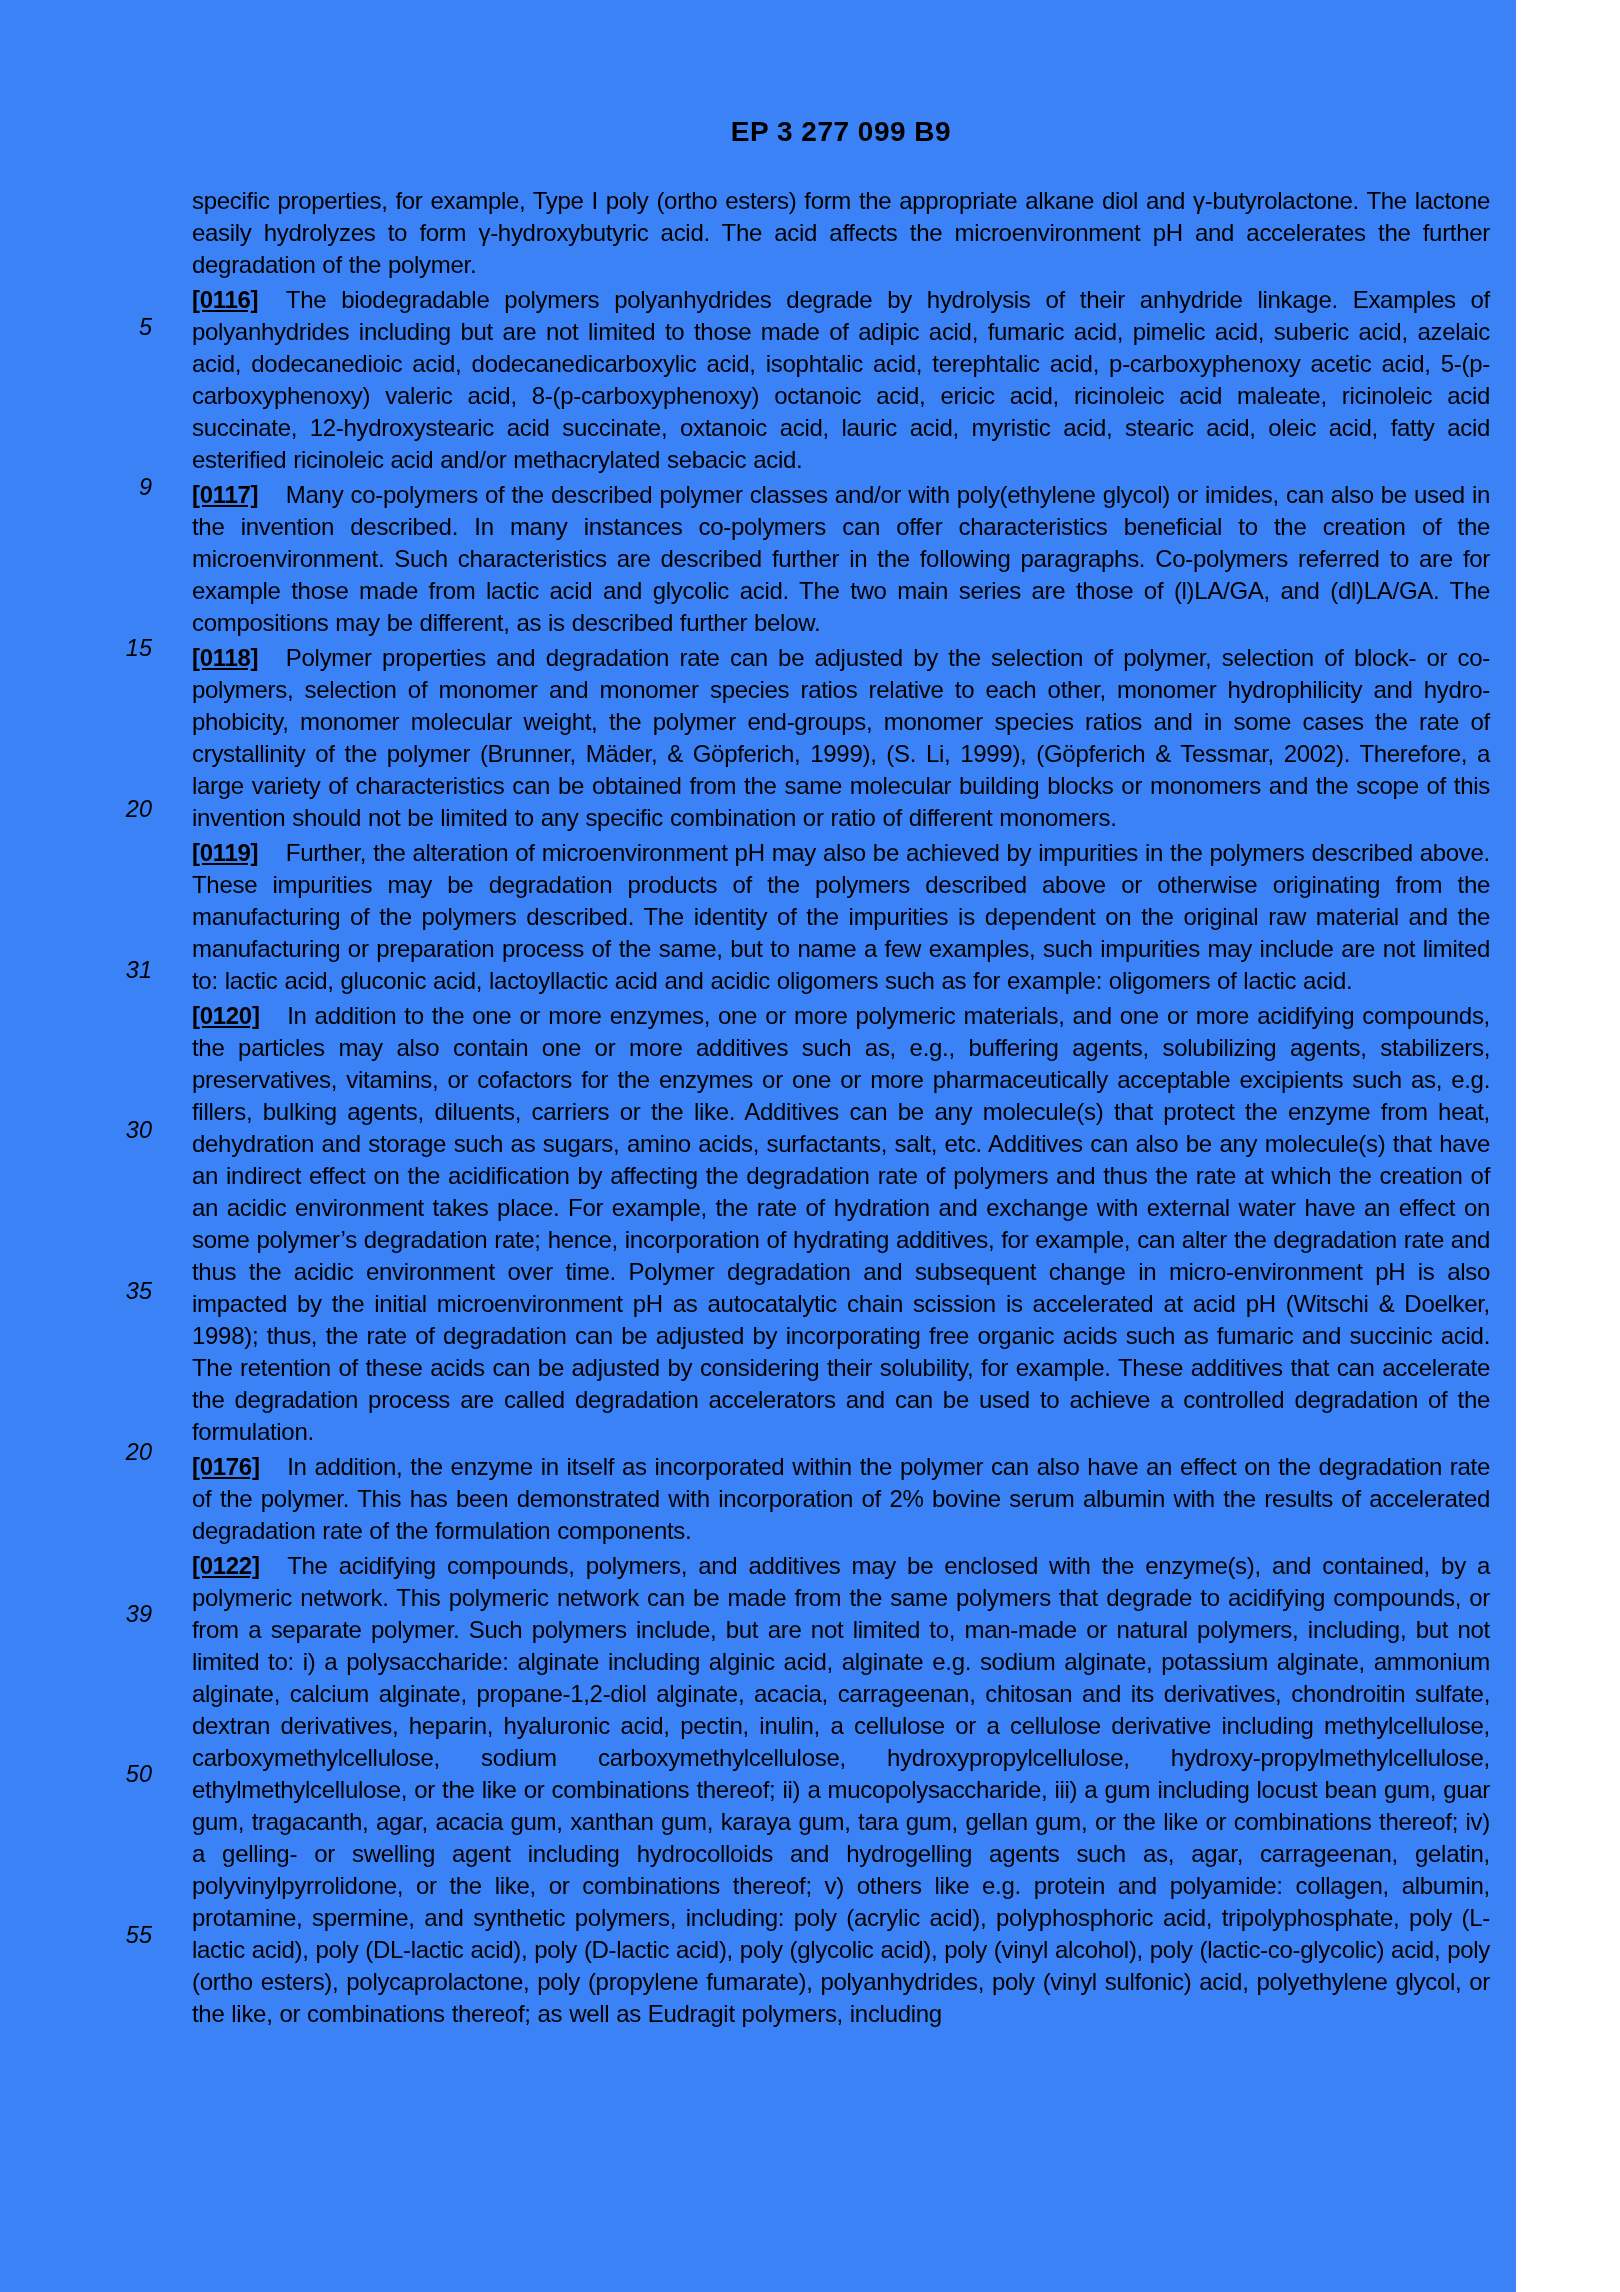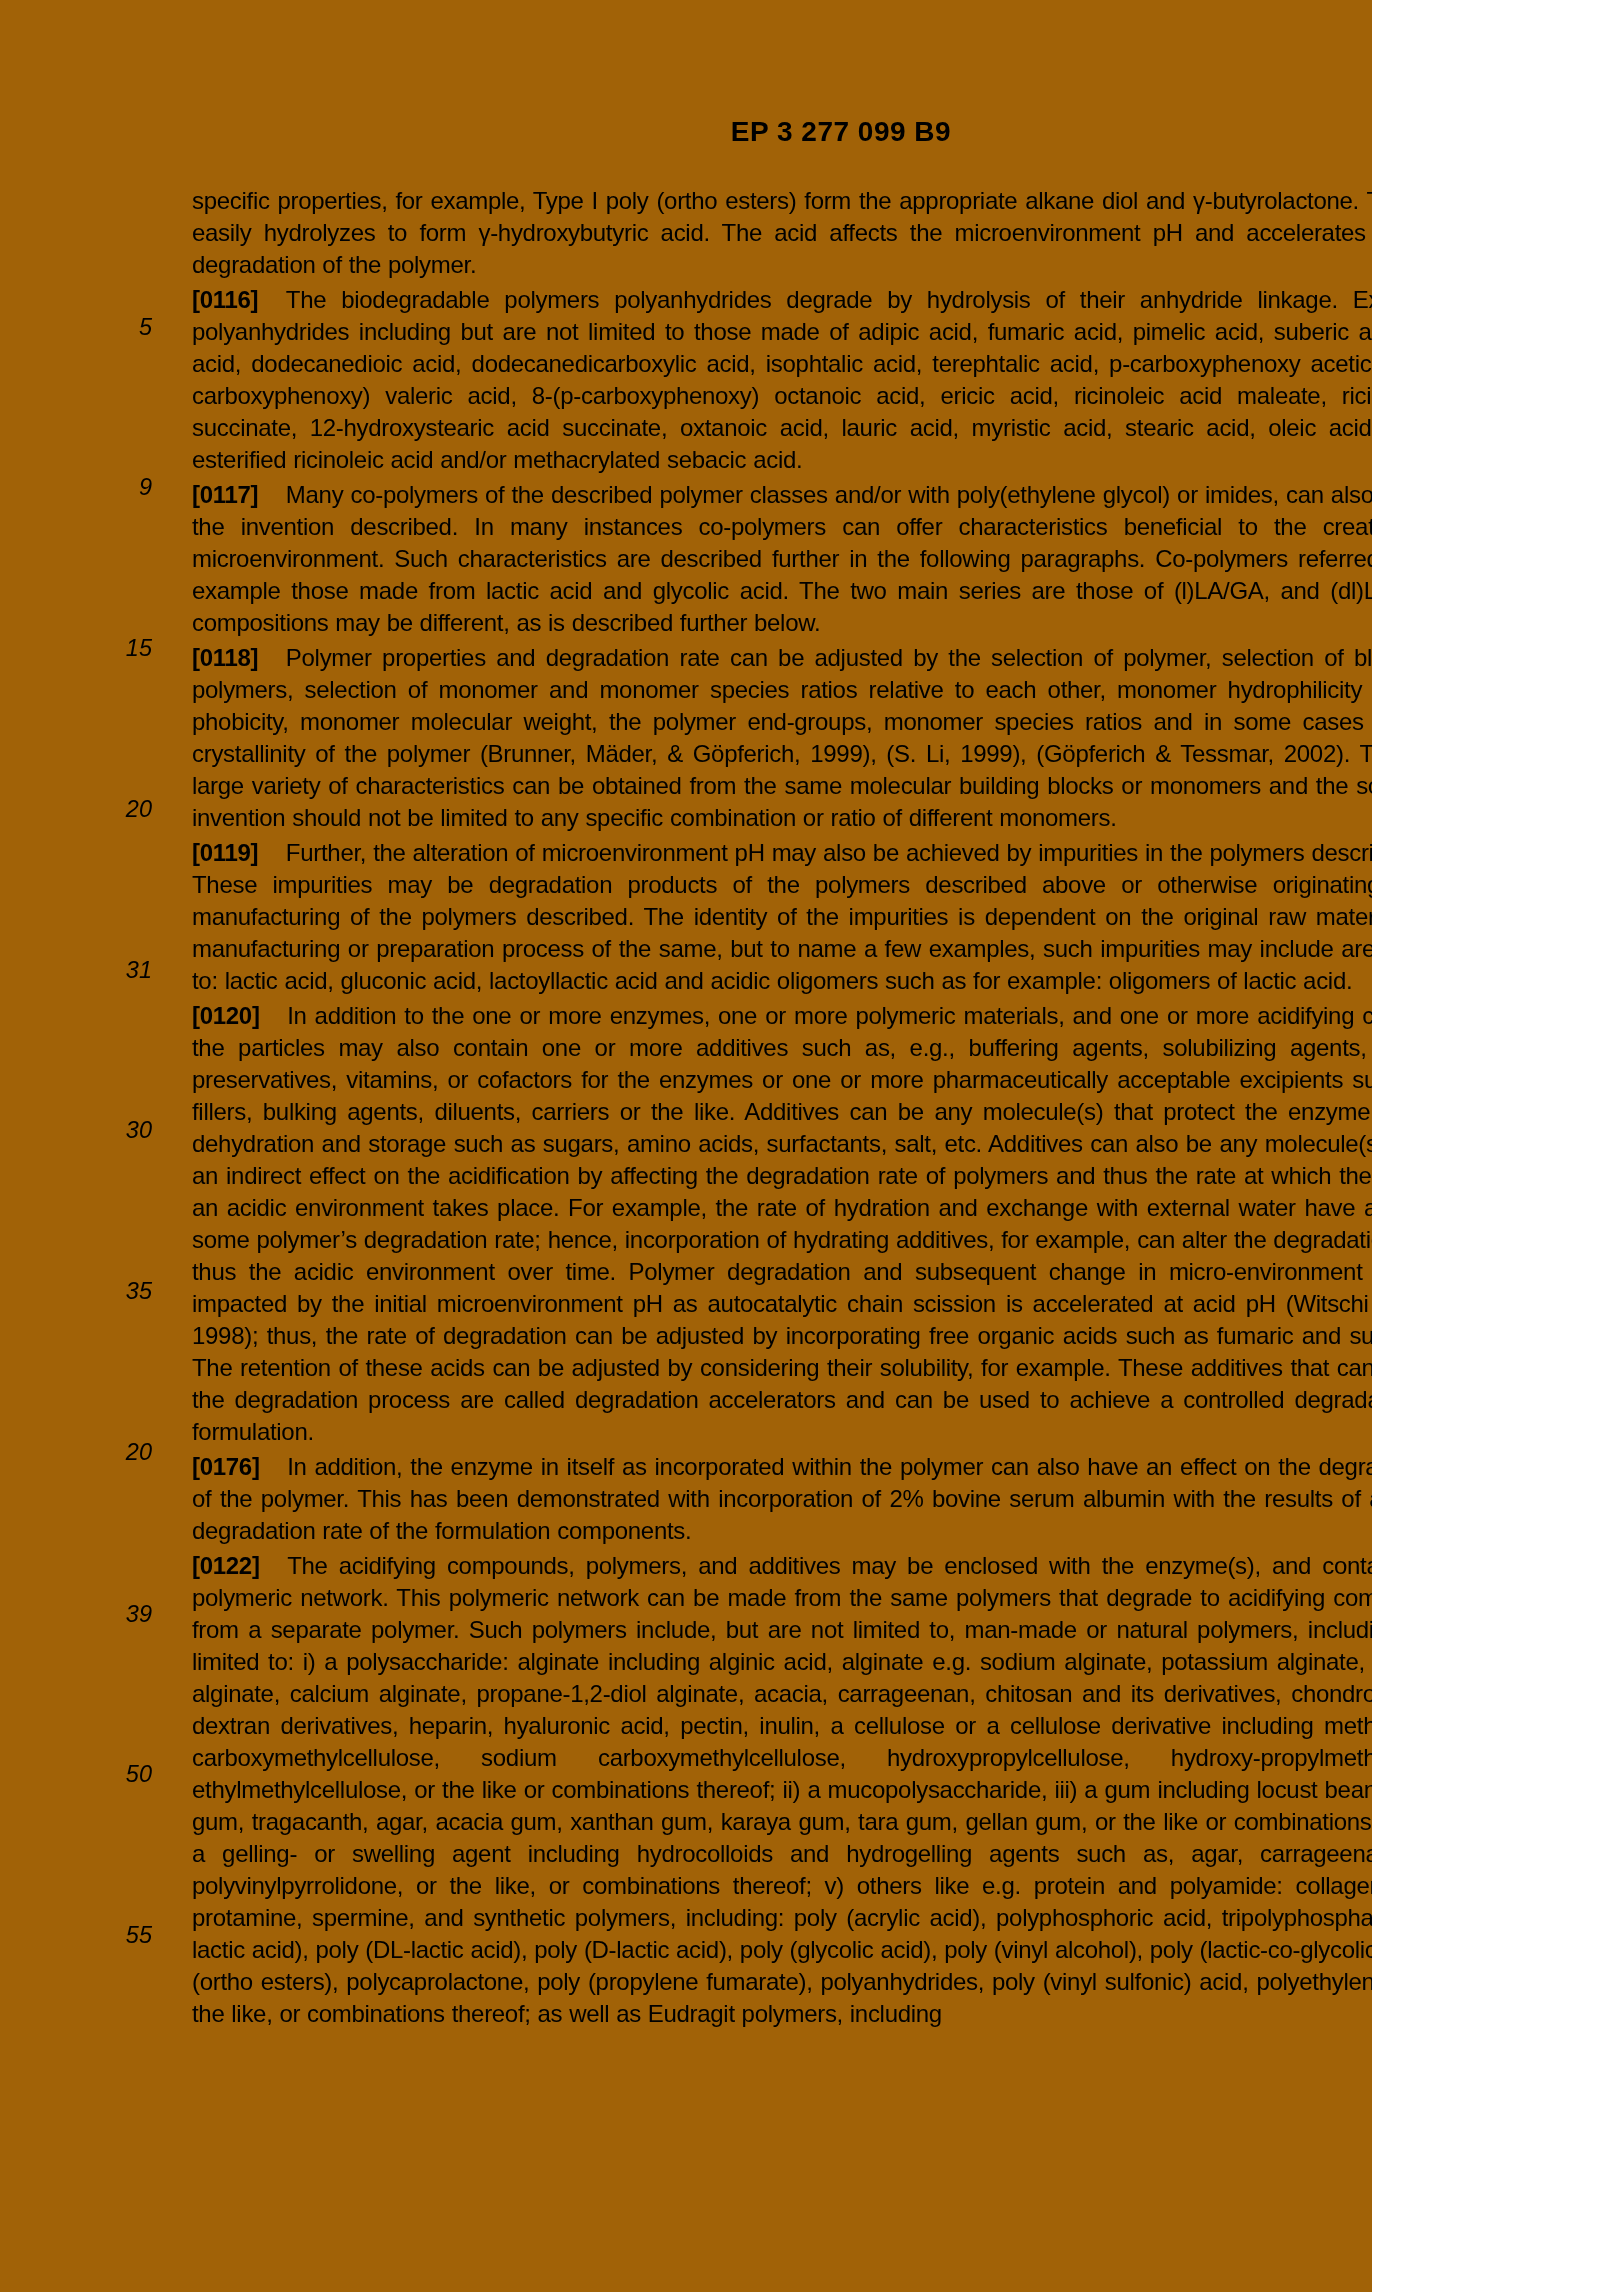--- a/index.html
+++ b/index.html
@@ -1,20 +1,20 @@
 <!DOCTYPE html>
 <html><head>
 <meta charset="utf-8">
 <style>
   html, body { margin: 0; padding: 0; background: #ffffff; }
   .page {
     position: relative;
-    width: 1372px;
+    width: 1516px;
     height: 2293px;
-    background: #a16207;
+    background: #3b82f6;
     color: #000000;
     font-family: "Liberation Sans", sans-serif;
     overflow: hidden;
   }
   .doc-header {
     position: absolute;
     top: 116px;
     left: 189px;
     width: 1304px;
     text-align: center;
@@ -38,21 +38,21 @@
     left: 189px;
     width: 1304px;
     font-size: 24px;
     line-height: 32px;
     text-align: justify;
     letter-spacing: -0.3px;
     word-spacing: 0.5px;
   }
   .body-text p { margin: 3px; padding: 0; }
   .para-tag { font-weight: bold; }
-  .para-tag:not(:empty) { margin-right: 1.15em; }
+  .para-tag:not(:empty) { margin-right: 1.15em; text-decoration: underline; }
   .doc-footer {
     position: absolute;
     top: 2180px;
     left: 189px;
     width: 1304px;
     text-align: center;
     font-weight: bold;
     font-size: 26.5px;
   }
 </style>

